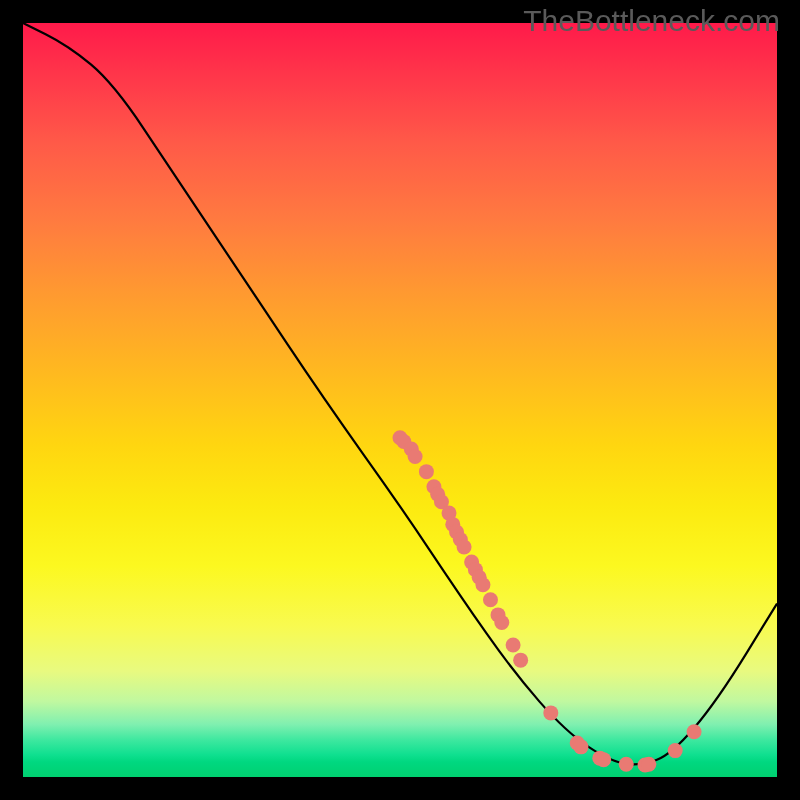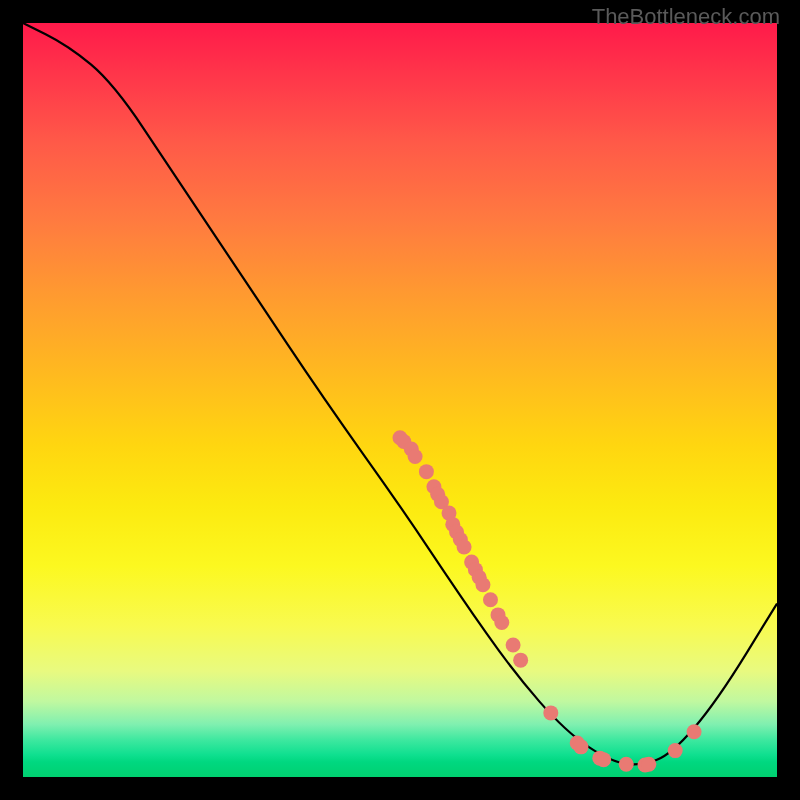--- a/index.html
+++ b/index.html
@@ -8,21 +8,21 @@
     height: 800px;
     background: #000;
     position: relative;
     font-family: Arial, sans-serif;
   }
   .watermark {
     position: absolute;
     top: 4px;
     right: 20px;
     color: #5a5a5a;
-    font-size: 22px;
+    font-size: 30px;
     font-weight: 500;
     z-index: 10;
   }
   .plot-area {
     position: absolute;
     left: 23px;
     top: 23px;
     width: 754px;
     height: 754px;
     overflow: hidden;

